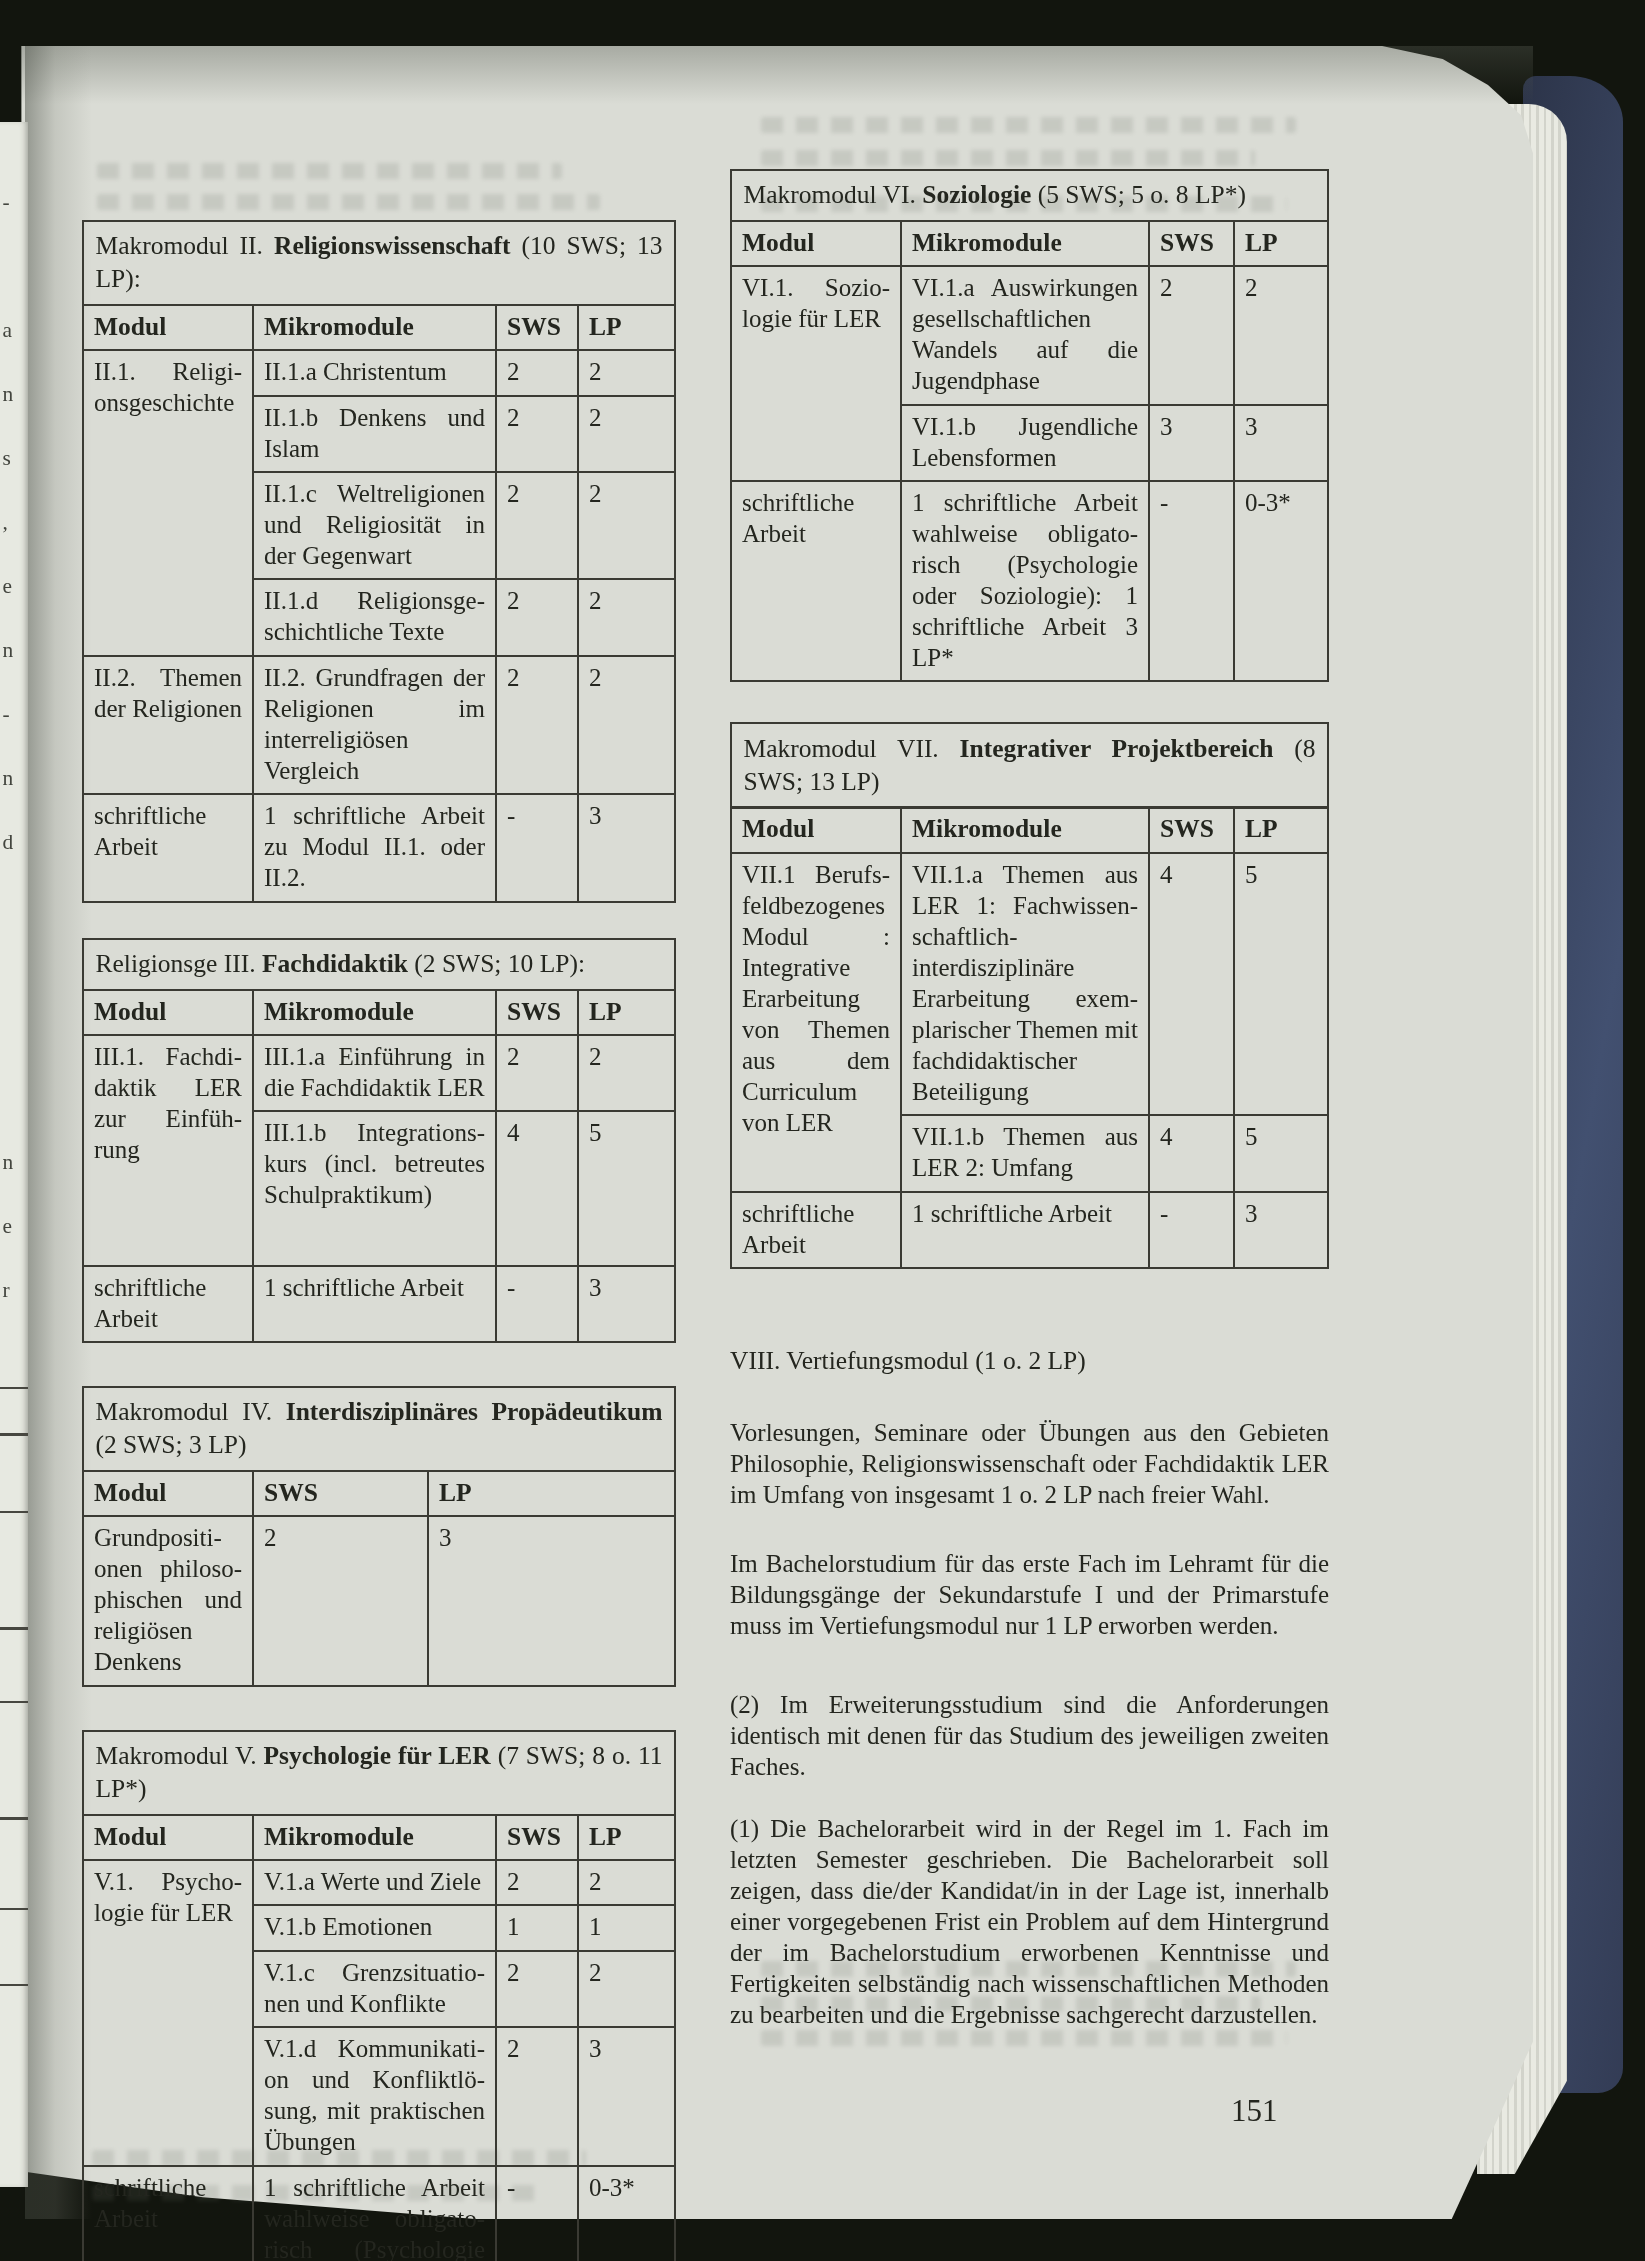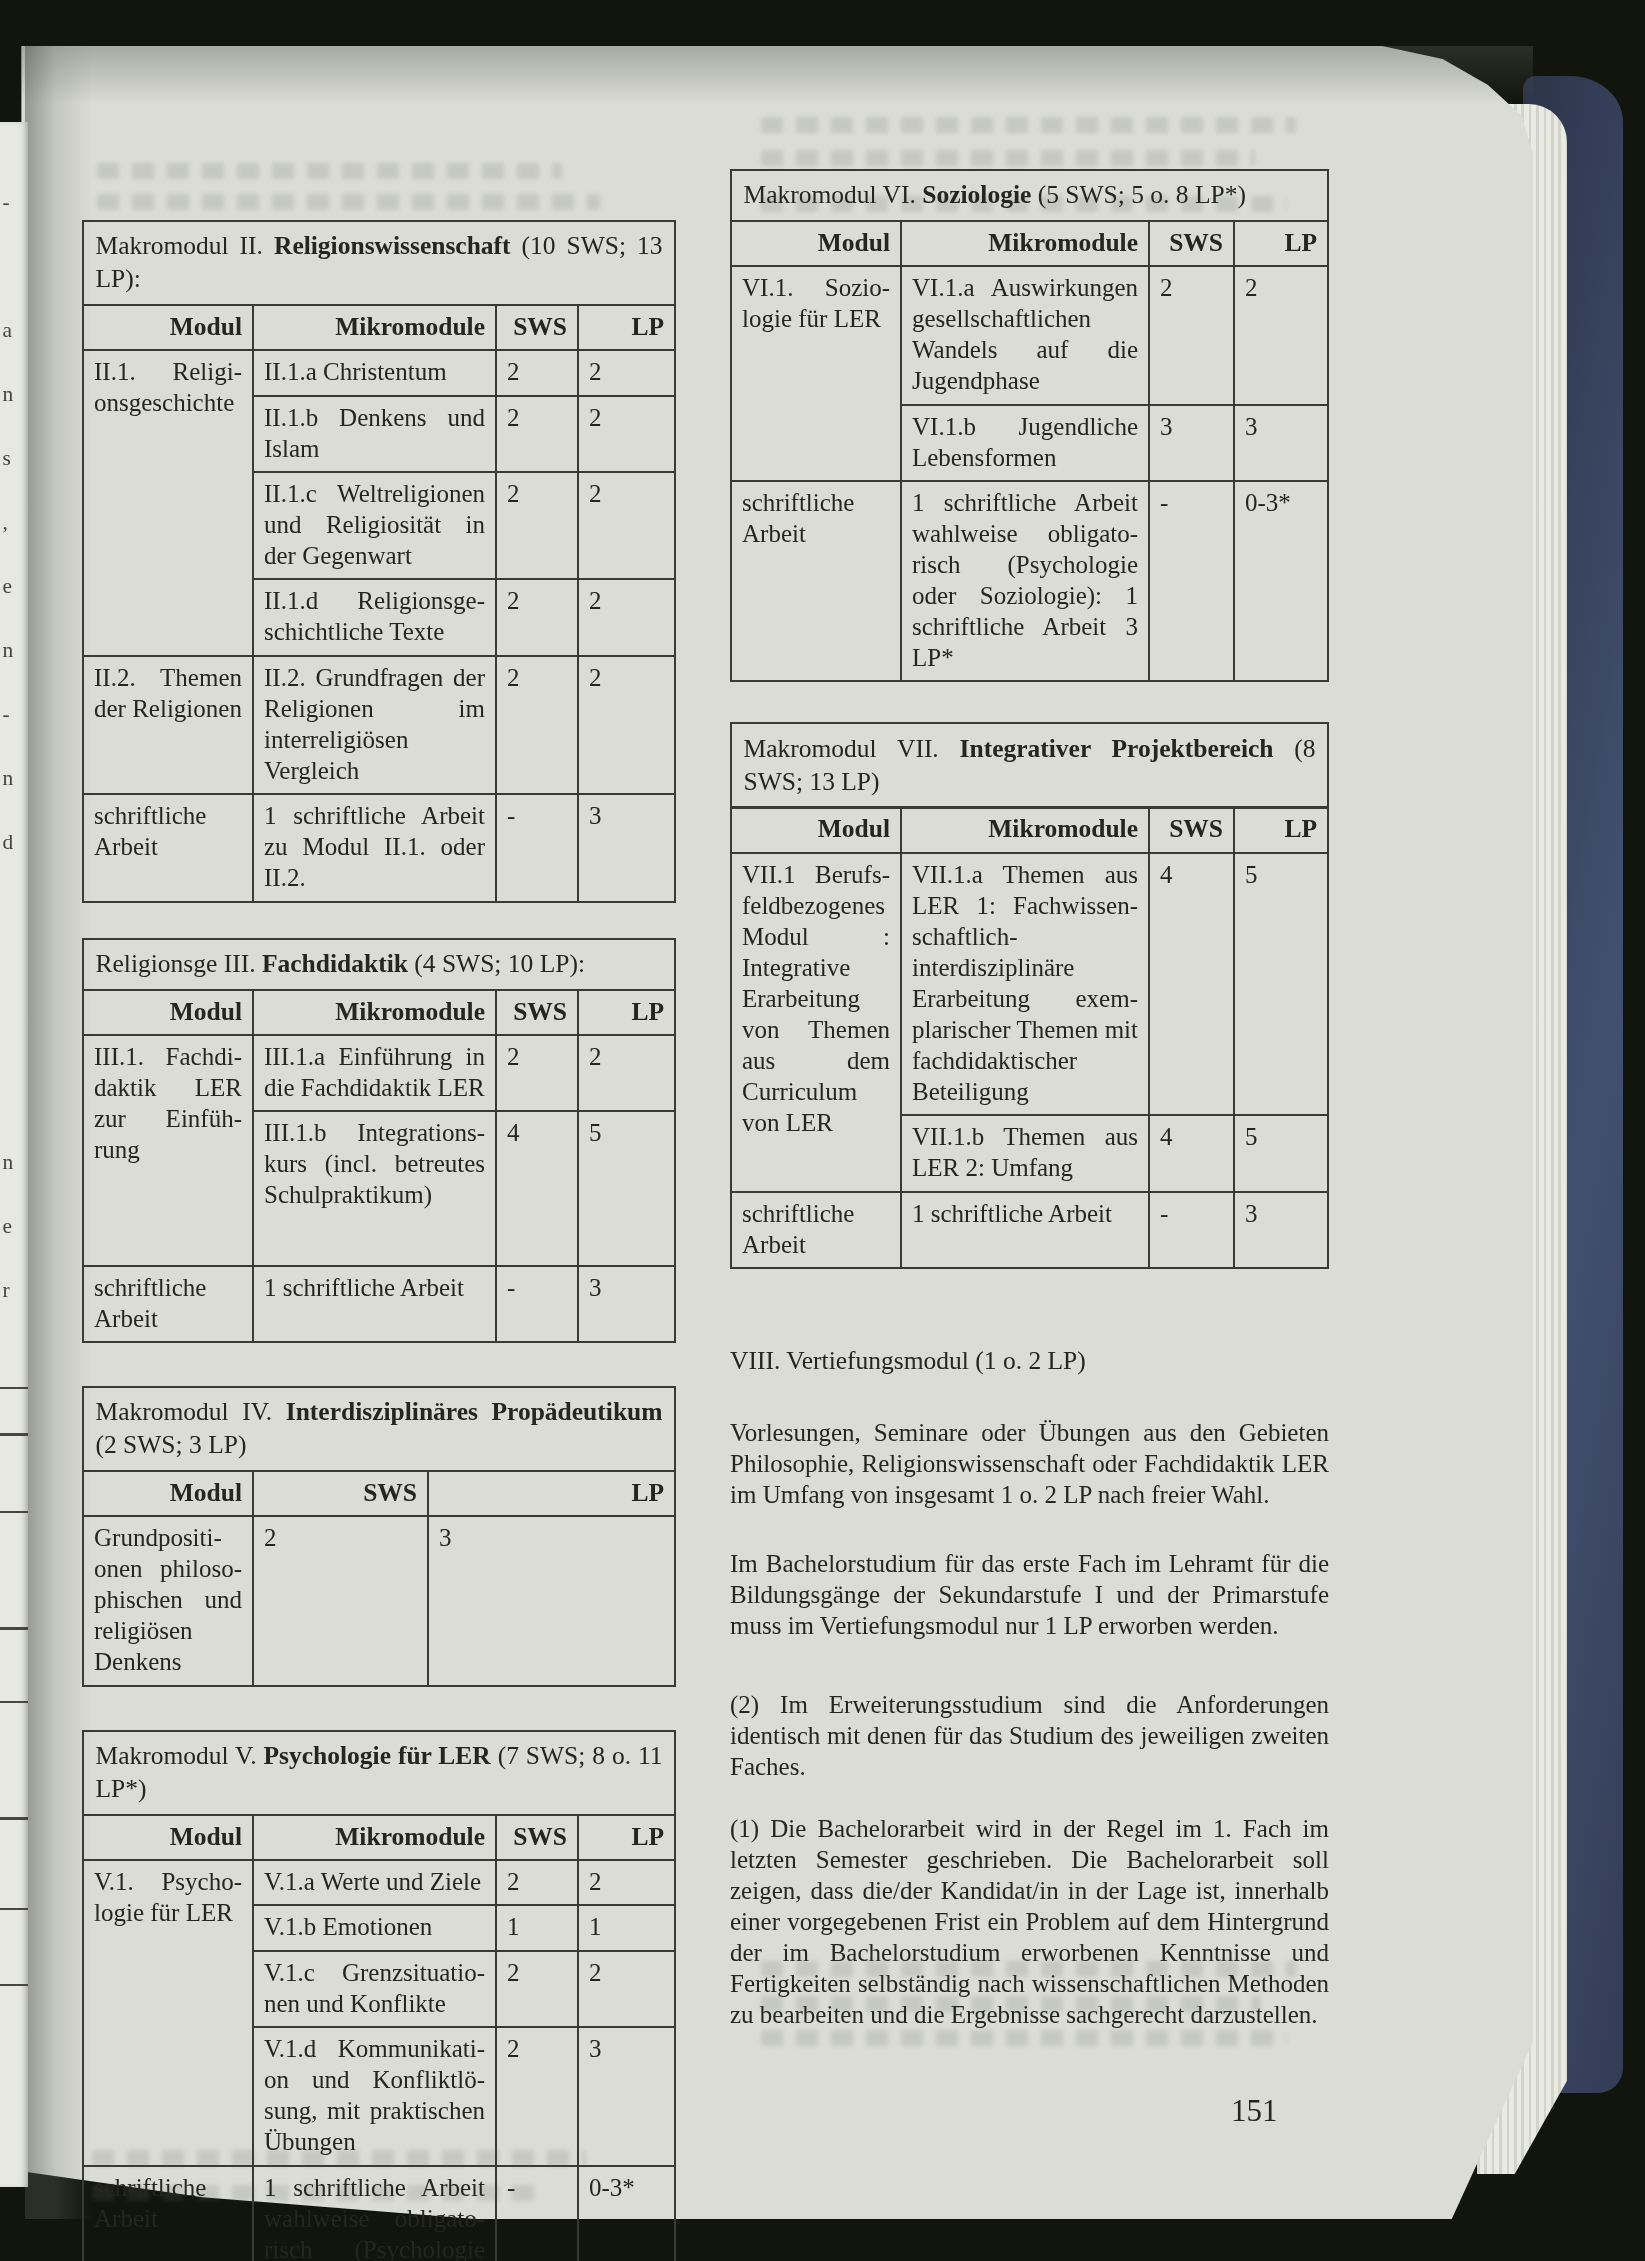--- a/index.html
+++ b/index.html
@@ -63,21 +63,21 @@
     border:2.5px solid #3a3a33;padding:7.4px 11.5px 9px;
     text-align:justify;font-size:25.5px;line-height:33px;
   }
   .mtitle b{font-weight:bold;}
   .mbox table{border-collapse:collapse;width:100%;margin-top:-2.5px;table-layout:fixed;}
   .mbox td,.mbox th{
     border:2.5px solid #3a3a33;vertical-align:top;
     padding:5px 10px 7.4px;text-align:justify;hyphens:manual;
     font-size:25px;line-height:31px;
   }
-  .mbox th{text-align:right;font-weight:bold;font-size:25.5px;}
+  .mbox th{text-align:left;font-weight:bold;font-size:25.5px;}
   .mbox td.num{text-align:left;}
   .gap42{margin-bottom:35px;} .gap52{margin-bottom:43px;} .gap70{margin-bottom:40px;} .gap92{margin-bottom:76px;}
   
   .sec-heading{
     text-underline-offset:5px;
     font-size:25.5px;margin:0 0 41px 0;font-weight:normal;
   }
   .para{margin:0 0 31px 0;text-align:justify;hyphens:manual;}
   .law-heading{font-weight:bold;font-size:25.5px;margin:54px 0 36px 0;}
   .law-heading .para-no{display:inline-block;min-width:117px;}
@@ -181,21 +181,21 @@
         <td>schriftliche Arbeit</td>
         <td>1 schriftliche Arbeit zu Modul II.1. oder II.2.</td>
         <td class="num">-</td>
         <td class="num">3</td>
       </tr>
     </tbody>
       </table>
   </div>
 
   <div class="mbox gap52">
-    <div class="mtitle"><span>Religionsge III. </span><b>Fachdidaktik</b><span> (4 SWS; 10 LP):</span></div>
+    <div class="mtitle"><span>Religionsge III. </span><b>Fachdidaktik</b><span> (2 SWS; 10 LP):</span></div>
     <table>
       <colgroup>
           <col style="width:170px">
           <col style="width:243px">
           <col style="width:82px">
           <col>
         </colgroup>
       <tbody>
           <tr>
         <th>Modul</th>

